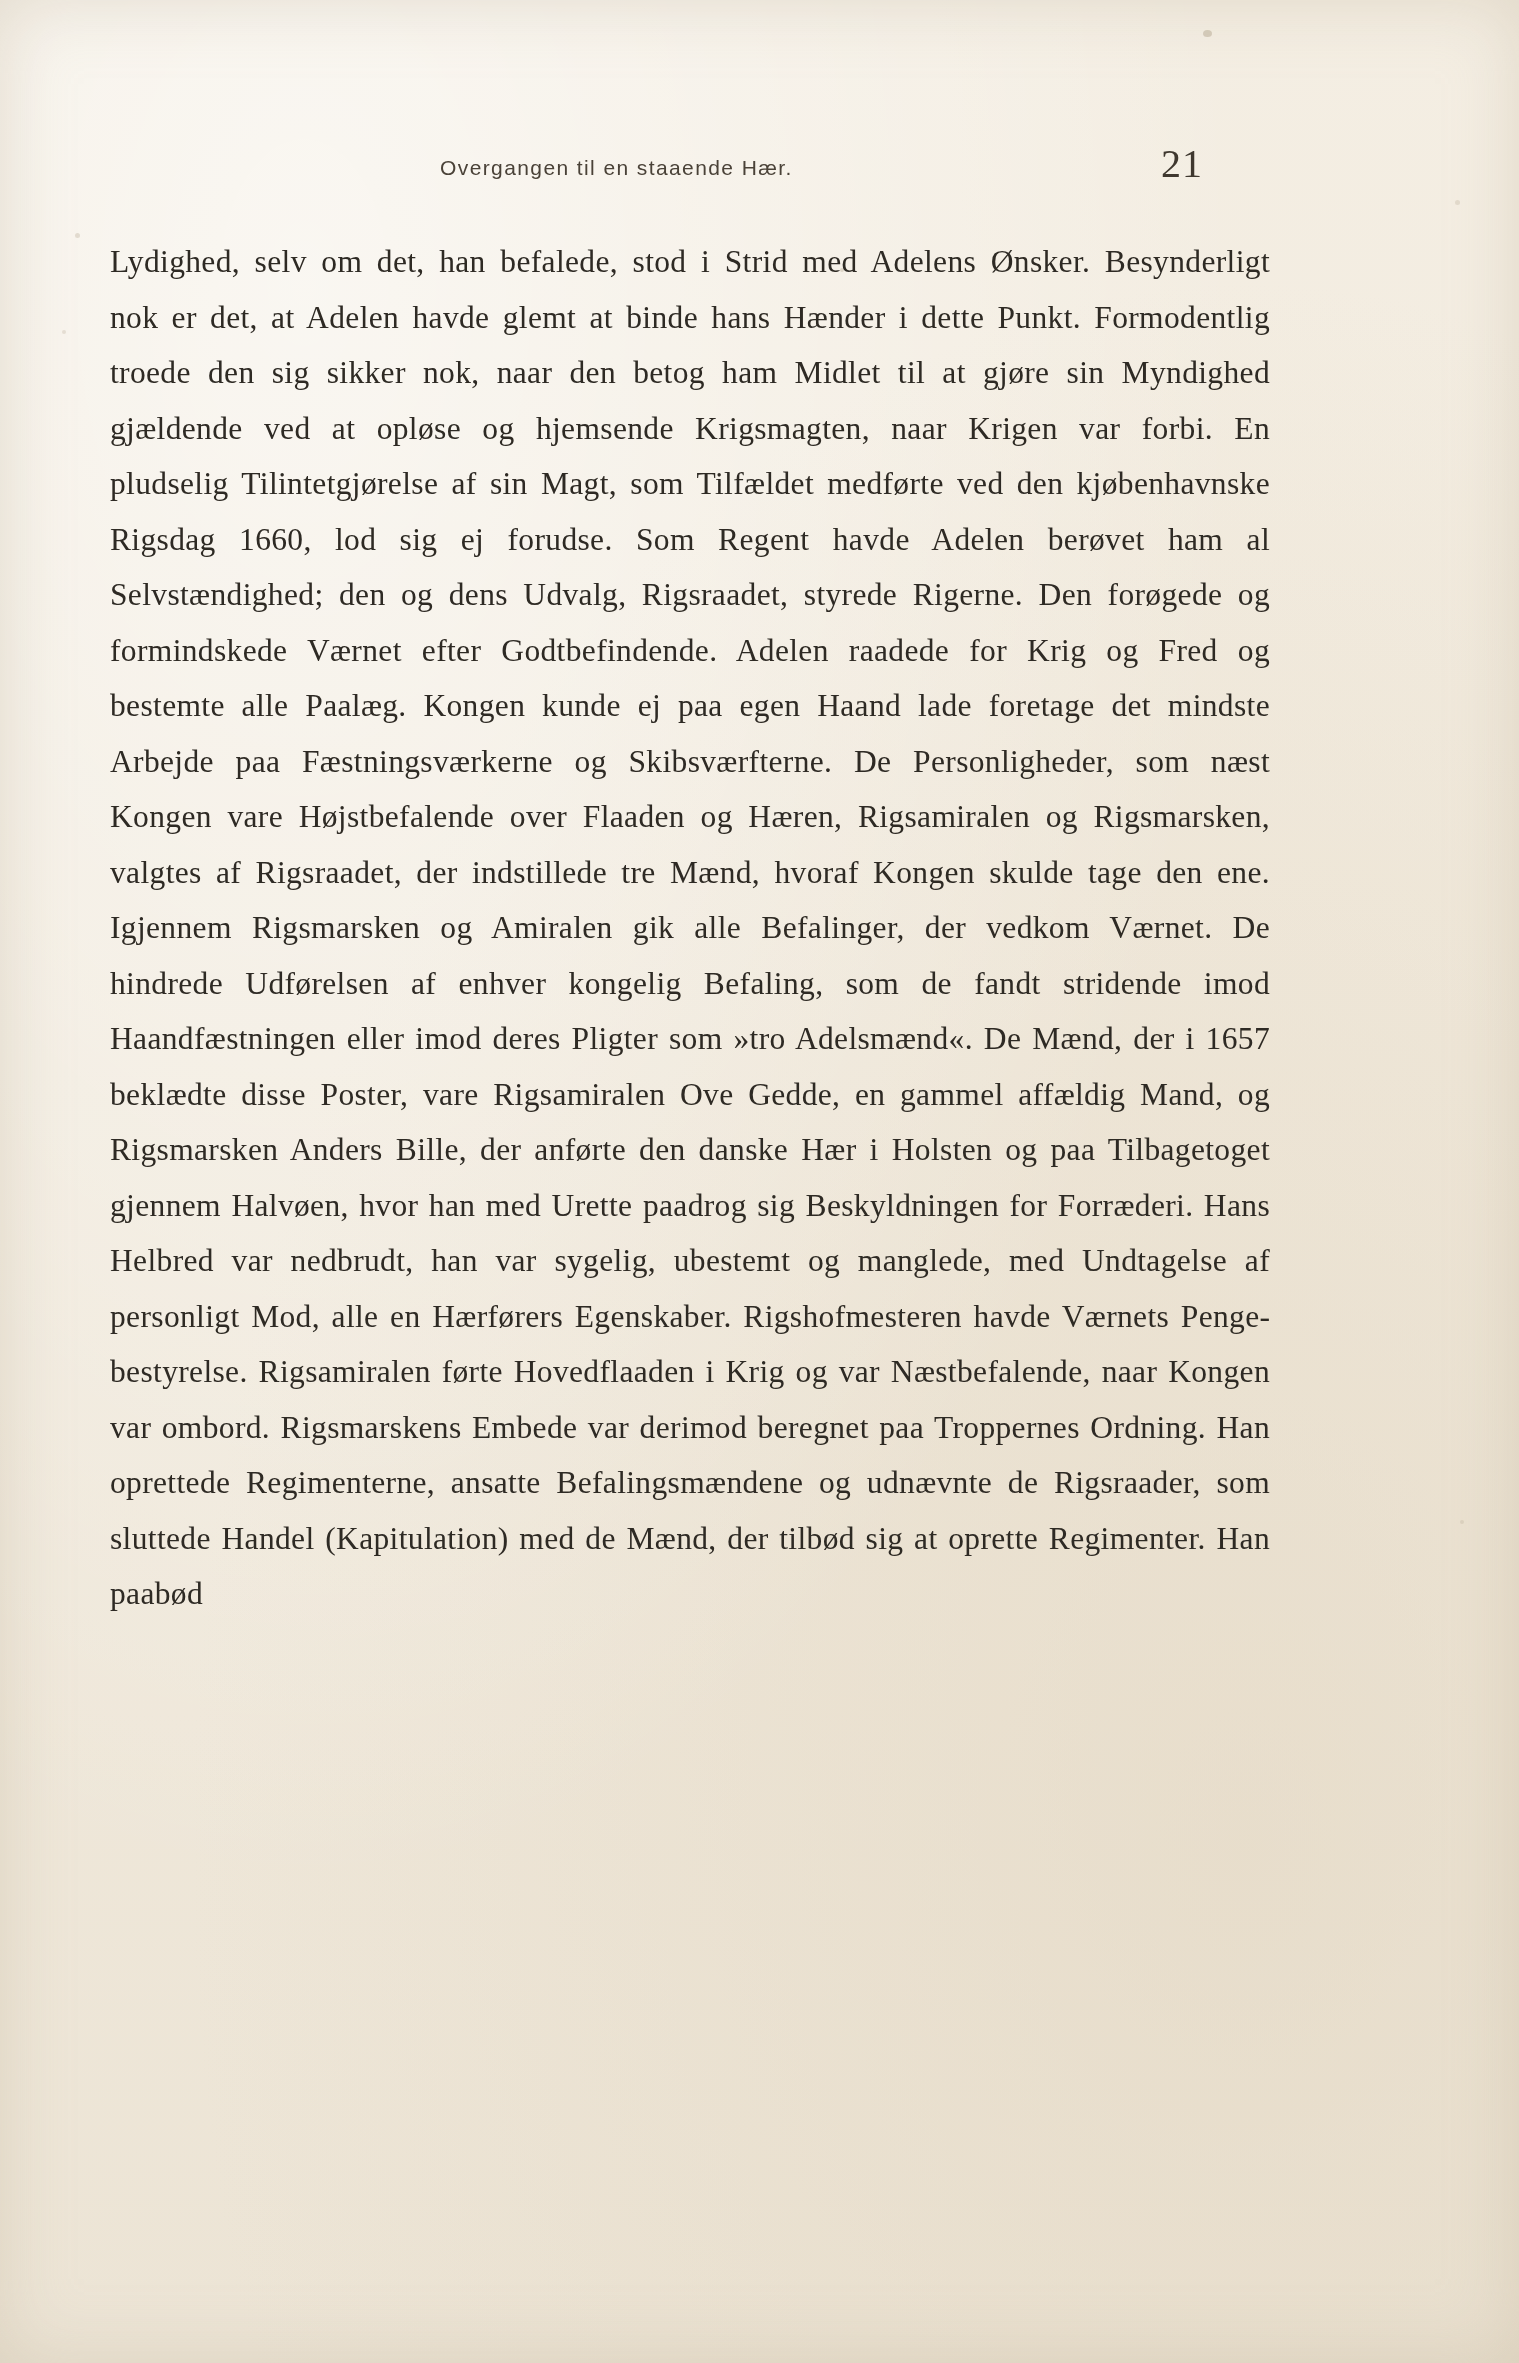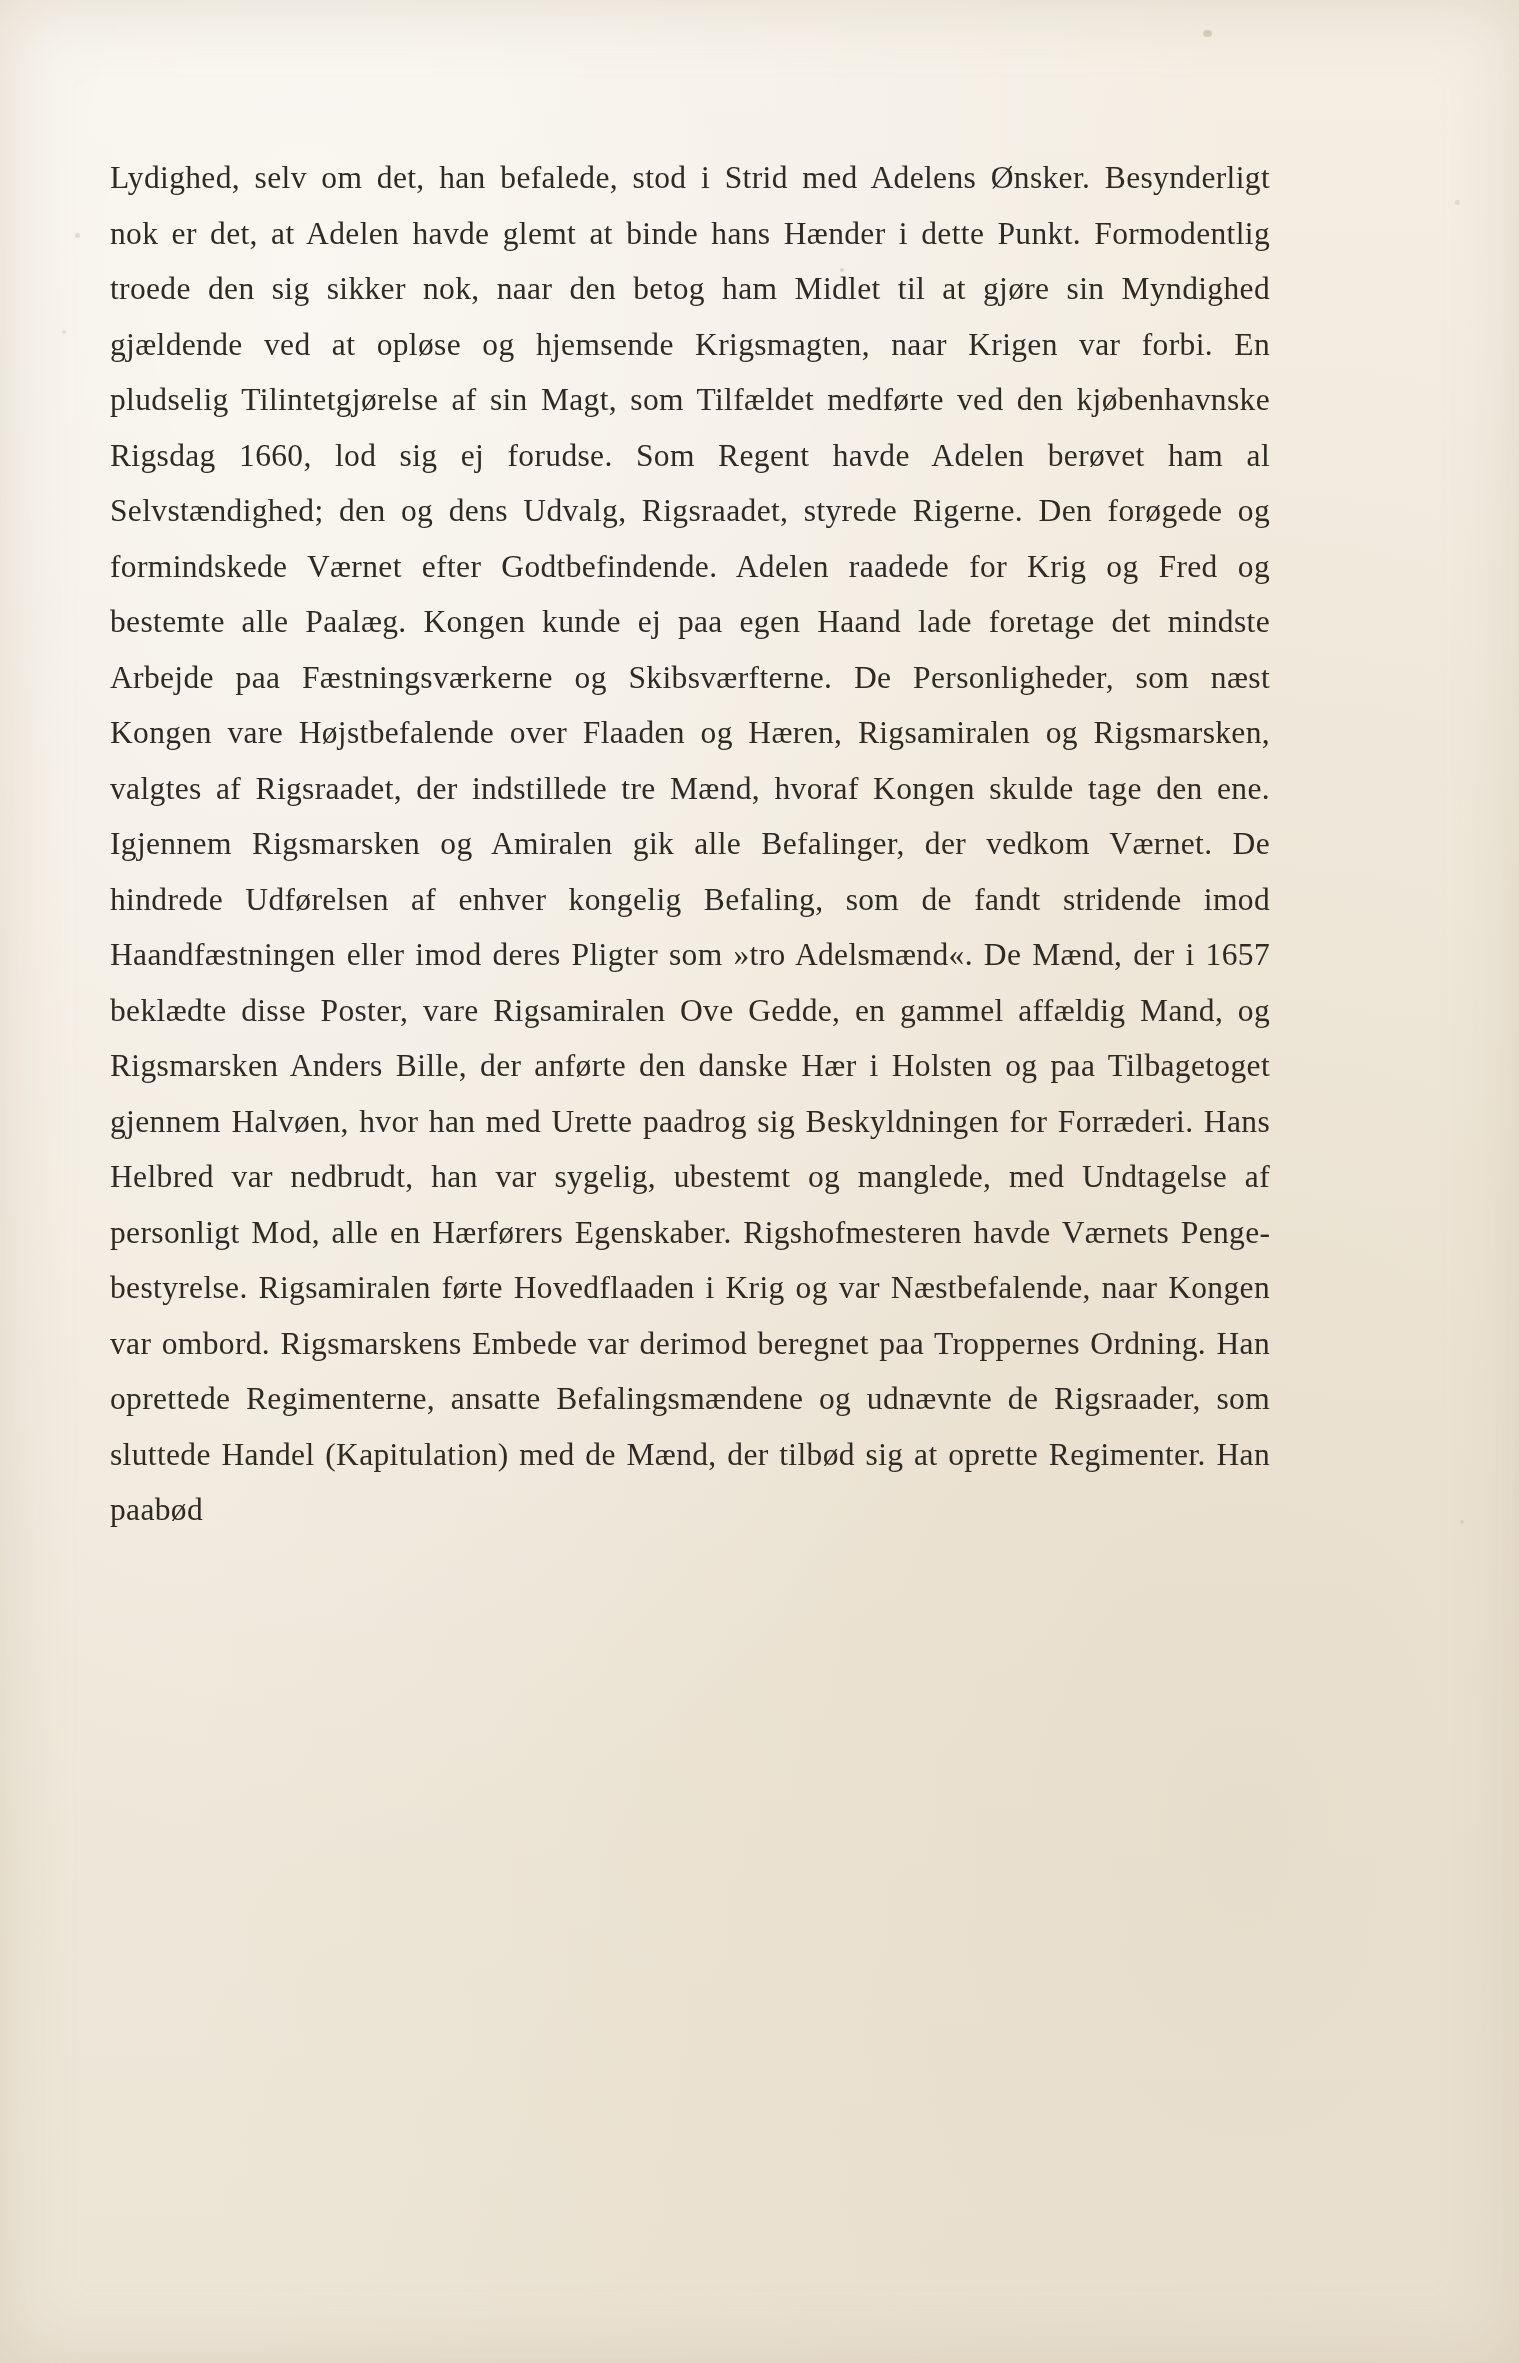--- a/index.html
+++ b/index.html
@@ -97,19 +97,23 @@
 
   <div class="speck" style="left:1203px; top:30px; width:9px; height:7px;"></div>
   <div class="speck" style="left:75px; top:233px; width:5px; height:5px; opacity:.35;"></div>
   <div class="speck" style="left:62px; top:330px; width:4px; height:4px; opacity:.3;"></div>
   <div class="speck" style="left:1455px; top:200px; width:5px; height:5px; opacity:.3;"></div>
   <div class="speck" style="left:1460px; top:1520px; width:4px; height:4px; opacity:.3;"></div>
   <div class="speck" style="left:840px; top:268px; width:4px; height:4px; opacity:.4;"></div>
 
   <div class="content">
 
+    <div class="running-head">
+      <div class="running-title">Overgangen til en staaende Hær.</div>
+      <div class="folio">21</div>
+    </div>
 
     <div class="body-text">
       <p>Lydighed, selv om det, han befalede, stod i Strid med Ade­lens Ønsker. Besynderligt nok er det, at Adelen havde glemt at binde hans Hænder i dette Punkt. Formodentlig troede den sig sikker nok, naar den betog ham Midlet til at gjøre sin Myndighed gjældende ved at opløse og hjemsende Krigsmagten, naar Krigen var forbi. En pludselig Tilintet­gjørelse af sin Magt, som Tilfældet medførte ved den kjøben­havnske Rigsdag 1660, lod sig ej forudse. Som Regent havde Adelen berøvet ham al Selvstændighed; den og dens Udvalg, Rigsraadet, styrede Rigerne. Den forøgede og formind­skede Værnet efter Godtbefindende. Adelen raadede for Krig og Fred og bestemte alle Paalæg. Kongen kunde ej paa egen Haand lade foretage det mindste Arbejde paa Fæstnings­værkerne og Skibsværfterne. De Personligheder, som næst Kongen vare Højstbefalende over Flaaden og Hæren, Rigsa­miralen og Rigsmarsken, valgtes af Rigsraadet, der indstillede tre Mænd, hvoraf Kongen skulde tage den ene. Igjennem Rigsmarsken og Amiralen gik alle Befalinger, der vedkom Værnet. De hindrede Udførelsen af enhver kongelig Befaling, som de fandt stridende imod Haandfæstningen eller imod deres Pligter som »tro Adelsmænd«. De Mænd, der i 1657 beklædte disse Poster, vare Rigsamiralen Ove Gedde, en gammel affæl­dig Mand, og Rigsmarsken Anders Bille, der anførte den danske Hær i Holsten og paa Tilbagetoget gjennem Halvøen, hvor han med Urette paadrog sig Beskyldningen for Forræderi. Hans Helbred var nedbrudt, han var sygelig, ubestemt og manglede, med Undtagelse af personligt Mod, alle en Hær­førers Egenskaber. Rigshofmesteren havde Værnets Penge­bestyrelse. Rigsamiralen førte Hovedflaaden i Krig og var Næstbefalende, naar Kongen var ombord. Rigsmarskens Em­bede var derimod beregnet paa Troppernes Ordning. Han oprettede Regimenterne, ansatte Befalingsmændene og udnævnte de Rigsraader, som sluttede Handel (Kapitulation) med de Mænd, der tilbød sig at oprette Regimenter. Han paabød</p>
     </div>
 
   </div>
 </div>
 
 </body></html>

